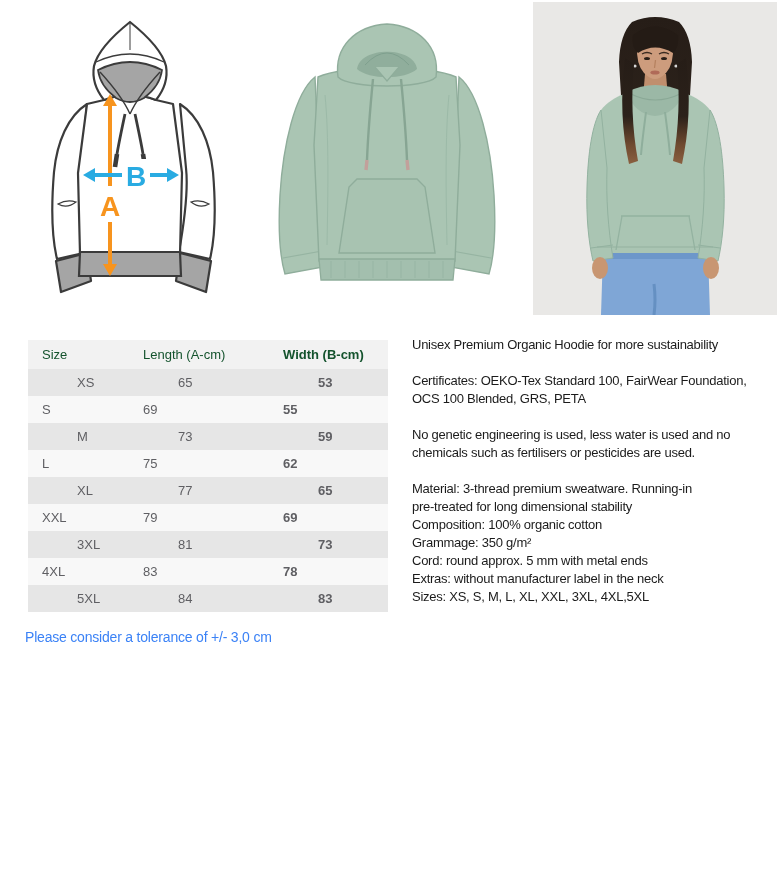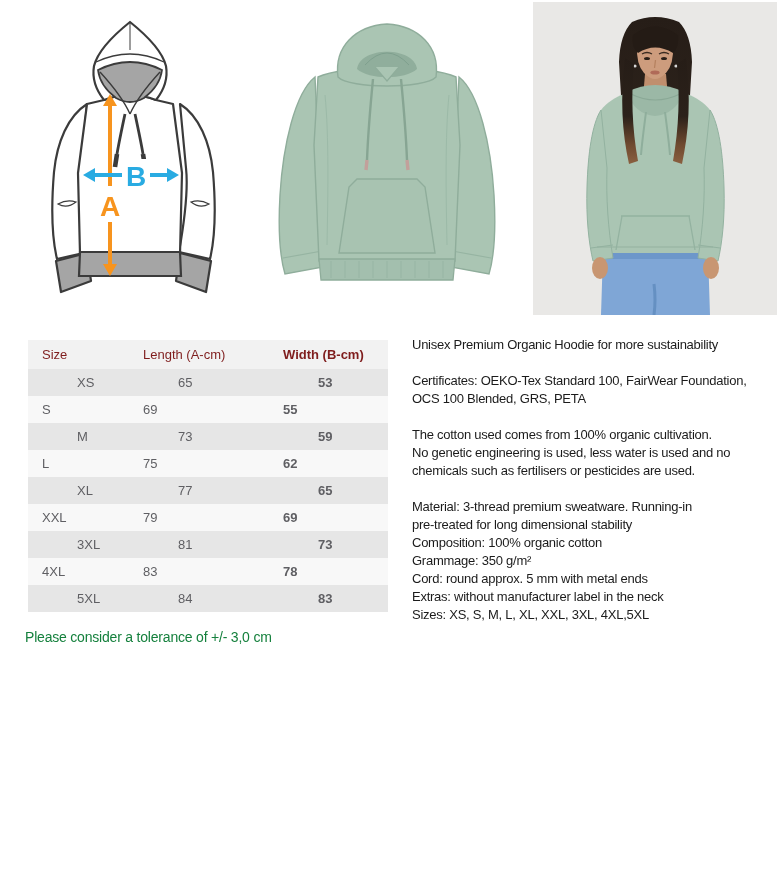--- a/index.html
+++ b/index.html
@@ -8,28 +8,28 @@
     font-family:"Liberation Sans","DejaVu Sans",sans-serif;overflow:hidden;
   }
   
   .gallery{position:absolute;left:0;top:0;width:777px;height:320px;}
   .img-diagram{position:absolute;left:30px;top:10px;width:215px;height:295px;}
   .img-product{position:absolute;left:265px;top:15px;width:240px;height:290px;}
   .img-photo{position:absolute;left:533px;top:2px;width:244px;height:313px;}
   
   .size-table{position:absolute;left:28px;top:340px;width:360px;font-size:13px;}
   .trow{display:flex;align-items:center;height:27px;}
-  .trow.head{height:29px;background:#f2f2f2;color:#7f1d1d;}
+  .trow.head{height:29px;background:#f2f2f2;color:#14532d;}
   .trow.alt-dark{background:#e6e6e6;color:#5f5f63;padding-left:35px;}
   .trow.alt-light{background:#f8f8f8;color:#5f5f63;}
   .cell.c1{width:101px;padding-left:14px;}
   .cell.c2{width:140px;}
   .cell.c3{flex:1;font-weight:bold;}
   
-  .tolerance{position:absolute;left:25px;top:629px;font-size:14px;color:#15803d;letter-spacing:-0.2px;}
+  .tolerance{position:absolute;left:25px;top:629px;font-size:14px;color:#3b82f6;letter-spacing:-0.2px;}
   
   .description{position:absolute;left:412px;top:336px;width:364px;
     font-size:13px;line-height:18px;color:#1b1b1b;letter-spacing:-0.25px;}
   .para{margin:0 0 18px 0;}
   .line{white-space:pre;}
 </style>
 </head>
 <body>
 
 <div class="gallery">
@@ -237,21 +237,20 @@
 
 <div class="description" id="description">
     <div class="para">
       <div class="line">Unisex Premium Organic Hoodie for more sustainability</div>
     </div>
     <div class="para">
       <div class="line">Certificates: OEKO-Tex Standard 100, FairWear Foundation,</div>
       <div class="line">OCS 100 Blended, GRS, PETA</div>
     </div>
     <div class="para">
-      <div class="line">The cotton used comes from 100% organic cultivation.</div>
       <div class="line">No genetic engineering is used, less water is used and no</div>
       <div class="line">chemicals such as fertilisers or pesticides are used.</div>
     </div>
     <div class="para">
       <div class="line">Material: 3-thread premium sweatware. Running-in</div>
       <div class="line">pre-treated for long dimensional stability</div>
       <div class="line">Composition: 100% organic cotton</div>
       <div class="line">Grammage: 350 g/m²</div>
       <div class="line">Cord: round approx. 5 mm with metal ends</div>
       <div class="line">Extras: without manufacturer label in the neck</div>

